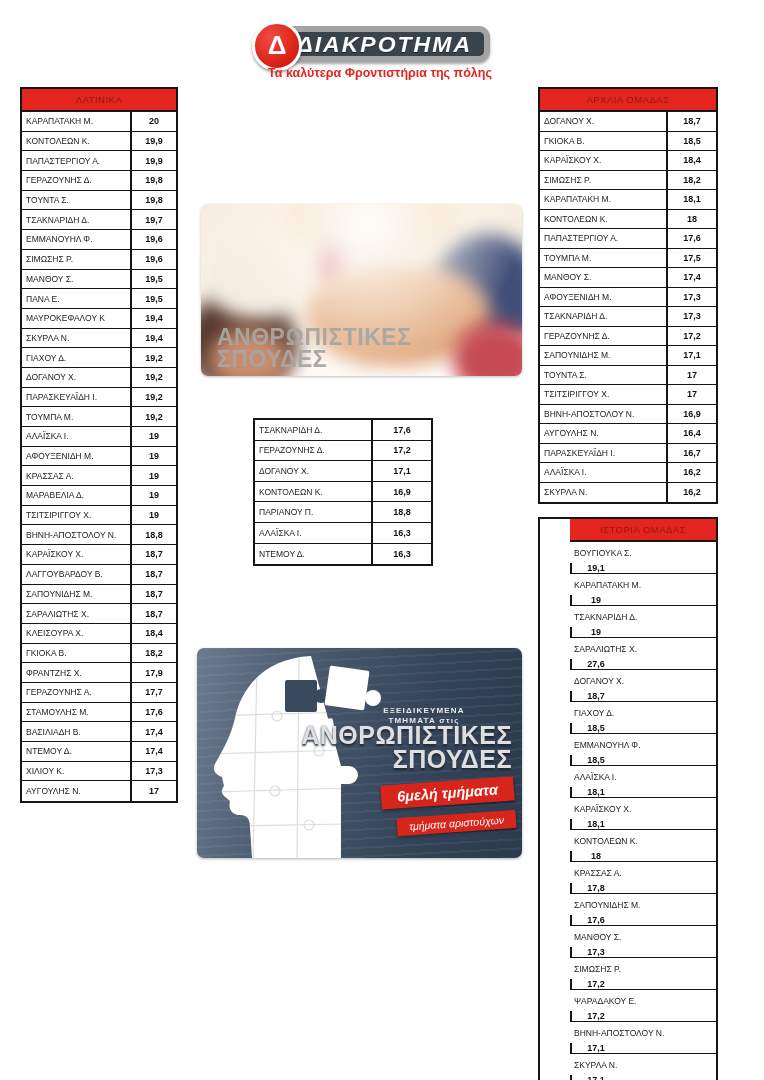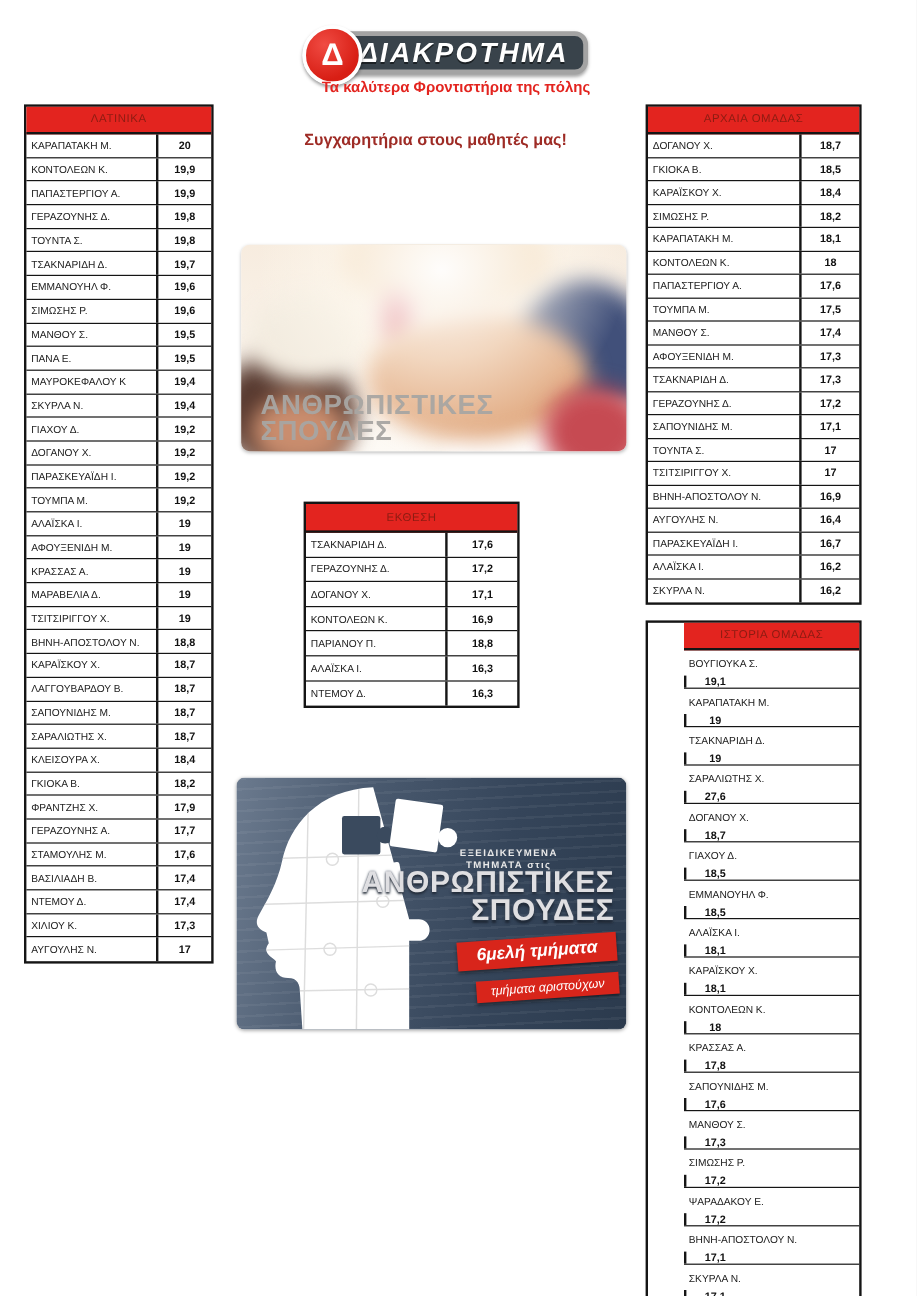--- a/index.html
+++ b/index.html
@@ -2,21 +2,21 @@
 <html><head>
 <meta charset="utf-8">
 <style>
   html,body{margin:0;padding:0;background:#e9e9e9;}
   .page{position:relative;width:764px;height:1080px;background:#ffffff;margin:0 auto;overflow:hidden;
         font-family:"Liberation Sans","DejaVu Sans",sans-serif;color:#111;}
 
   
   .logo-wrap{position:absolute;left:250px;top:24px;width:260px;height:56px;}
   .logo-pill{position:absolute;left:10px;top:2px;width:230px;height:36px;background:#39434b;
-             border:4px solid #a3a3a3;border-radius:11px;box-shadow:0 2px 3px rgba(0,0,0,.35);
+             border:6px solid #a3a3a3;border-radius:11px;box-shadow:0 2px 3px rgba(0,0,0,.35);
              display:flex;align-items:center;justify-content:flex-end;padding-right:12px;box-sizing:border-box;}
   .logo-text{color:#fff;font-weight:bold;font-size:23px;letter-spacing:2px;
              text-shadow:0 1px 0 rgba(0,0,0,.5);font-style:italic;}
   .logo-circle{position:absolute;left:2px;top:-3px;width:44px;height:44px;border-radius:50%;
                background:radial-gradient(circle at 35% 30%,#f04b43,#d81e14 70%);
                border:3px solid #fff;box-shadow:0 2px 3px rgba(0,0,0,.4);
                display:flex;align-items:center;justify-content:center;}
   .logo-delta{color:#fff;font-weight:bold;font-size:26px;line-height:1;transform:translateY(-1px);}
   .logo-tagline{position:absolute;left:0;top:42px;width:260px;text-align:center;
                 color:#e3241f;font-size:12.5px;font-weight:bold;}
@@ -103,21 +103,20 @@
   <div class="logo-wrap">
     <div class="logo-pill">
       <span class="logo-text">ΔΙΑΚΡΟΤΗΜΑ</span>
     </div>
     <div class="logo-circle">
       <span class="logo-delta">Δ</span>
     </div>
     <div class="logo-tagline">Τα καλύτερα Φροντιστήρια της πόλης</div>
   </div>
 
-  <div class="congrats">Συγχαρητήρια στους μαθητές μας!</div>
 
   <div class="stable" id="table-latin">
     <div class="thead">ΛΑΤΙΝΙΚΑ</div>
     <div>
         <div class="trow">
           <div class="tname">ΚΑΡΑΠΑΤΑΚΗ Μ.</div>
           <div class="tscore">20</div>
         </div>
         <div class="trow">
           <div class="tname">ΚΟΝΤΟΛΕΩΝ Κ.</div>
@@ -252,21 +251,20 @@
           <div class="tscore">17,3</div>
         </div>
         <div class="trow">
           <div class="tname">ΑΥΓΟΥΛΗΣ Ν.</div>
           <div class="tscore">17</div>
         </div>
       </div>
   </div>
 
   <div class="stable" id="table-essay">
-    <div class="thead">ΕΚΘΕΣΗ</div>
     <div>
         <div class="trow">
           <div class="tname">ΤΣΑΚΝΑΡΙΔΗ Δ.</div>
           <div class="tscore">17,6</div>
         </div>
         <div class="trow">
           <div class="tname">ΓΕΡΑΖΟΥΝΗΣ Δ.</div>
           <div class="tscore">17,2</div>
         </div>
         <div class="trow">

